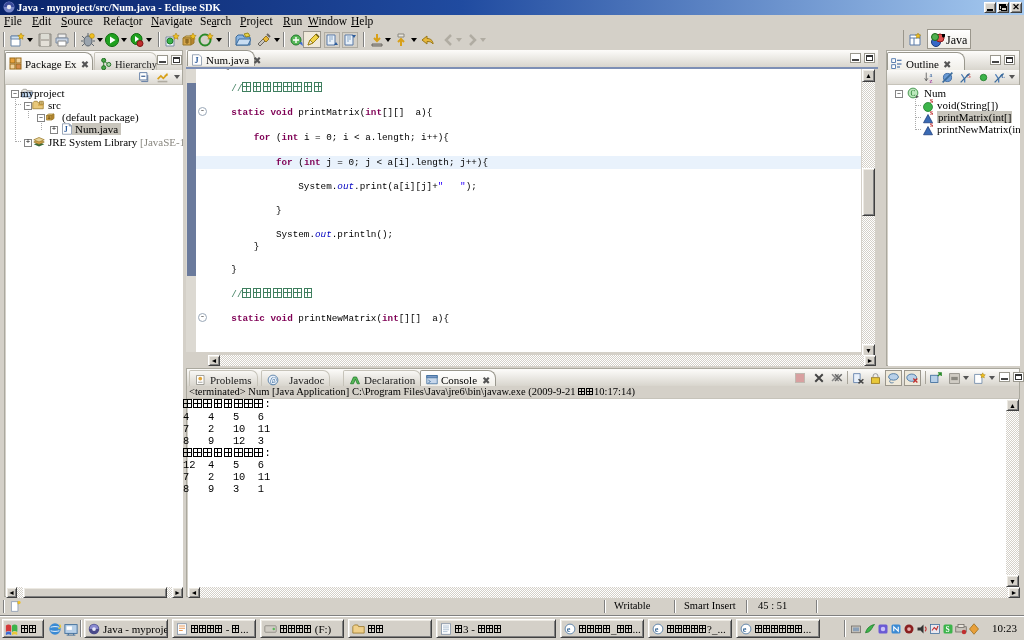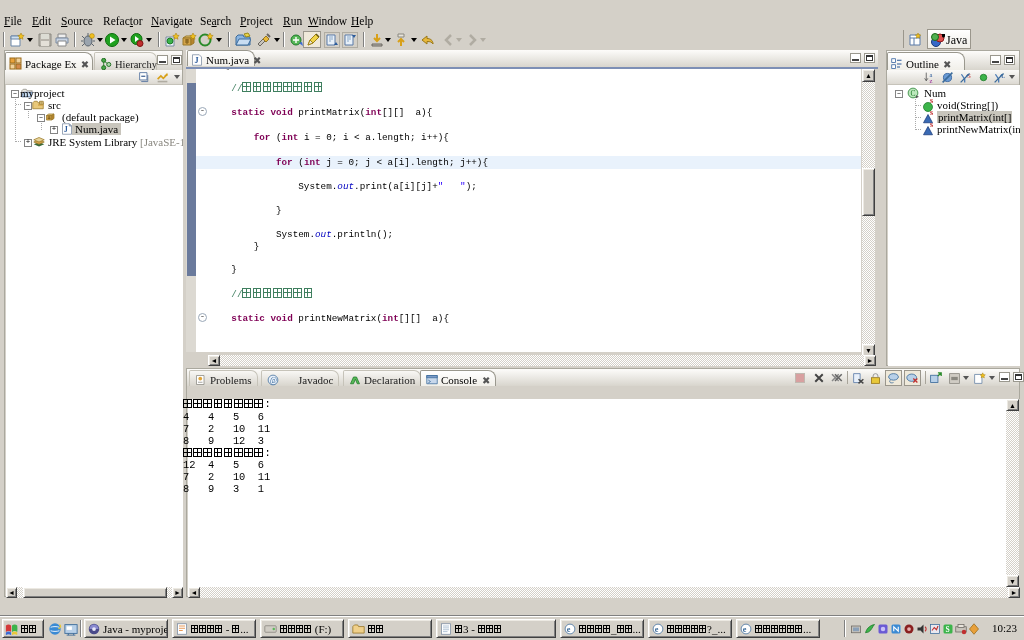--- a/index.html
+++ b/index.html
@@ -33,20 +33,36 @@
 .tree-row{position:absolute;white-space:nowrap;font-size:11px}
 .exp{position:absolute;width:8px;height:8px;border:1px solid #848484;background:#fff;font-size:7.5px;line-height:5.8px;text-align:center;color:#000;font-family:"Liberation Mono",monospace}
 .ticon{position:absolute;width:12px;height:12px}
 .sep{position:absolute;width:2px;top:3px;height:15px;border-left:1px solid #808080;border-right:1px solid #fff}
 .tbtn{position:absolute;width:16px;height:16px}
 .minmax{position:absolute;top:4px;width:11px;height:10px;border:1px solid #9a988e;background:#fff}
 .tkb{top:2px;height:19px;display:flex;align-items:center;gap:3px;padding:0 3px;white-space:nowrap;overflow:hidden}
 </style></head><body>
 <div id="root">
 
+<div class="abs" id="titlebar" style="left:0;top:0;width:1024px;height:15px;background:linear-gradient(90deg,#0a246a,#204ba0 45%,#a6caf0)">
+ <svg class="abs" style="left:3px;top:1px" width="12" height="12" viewBox="0 0 12 12">
+        <circle cx="6" cy="6" r="5.5" fill="#7887c8"></circle>
+        <path d="M1 6a5 5 0 0 1 10 0z" fill="#3a4a9a"></path>
+        <circle cx="6" cy="6" r="2.2" fill="#e8e8f0"></circle>
+      </svg>
+ <div class="abs" style="left:17px;top:1.5px;font-weight:bold;color:#fff;font-size:10.5px">Java - myproject/src/Num.java - Eclipse SDK</div>
+ <div class="raised abs" style="left:984px;top:2px;width:12px;height:11px">
+        <div class="abs" style="left:2px;top:6px;width:6px;height:2px;background:#000"></div>
+      </div>
+ <div class="raised abs" style="left:997px;top:2px;width:12px;height:11px">
+        <div class="abs" style="left:1px;top:1px;width:7px;height:6px;border:1px solid #000;border-top-width:2px"></div>
+        <div class="abs" style="left:3px;top:3px;width:6px;height:5px;border:1px solid #000;border-top-width:2px;background:#d4d0c8"></div>
+      </div>
+ <div class="raised abs" style="left:1010px;top:2px;width:12px;height:11px;font-family:'Liberation Sans';font-size:9px;text-align:center;line-height:9px;font-weight:bold">✕</div>
+</div>
 
 <div class="abs" id="menubar" style="left:0;top:15px;width:1024px;height:14px;font-size:11.5px">
  <span class="abs" style="left:4px"><u>F</u>ile</span>
  <span class="abs" style="left:32px"><u>E</u>dit</span>
  <span class="abs" style="left:61px"><u>S</u>ource</span>
  <span class="abs" style="left:103px">Refac<u>t</u>or</span>
  <span class="abs" style="left:151px"><u>N</u>avigate</span>
  <span class="abs" style="left:200px">Se<u>a</u>rch</span>
  <span class="abs" style="left:240px"><u>P</u>roject</span>
  <span class="abs" style="left:283px"><u>R</u>un</span>
@@ -432,21 +448,21 @@
             <circle cx="7" cy="6" r="2.5" fill="#e0a43a"></circle>
             <path d="M4 11h6" stroke="#8a8880"></path>
           </svg>
    <span style="margin-left:3px">Problems</span>
  </div>
  <div class="tab unsel" style="left:74px;height:16px">
    <svg width="12" height="12" viewBox="0 0 16 16">
             <circle cx="8" cy="8" r="6.5" fill="#e8f0fa" stroke="#3a6a9a"></circle>
             <text x="4" y="11.5" font-size="10" fill="#3a6a9a" font-family="Liberation Serif">@</text>
           </svg>
-   <span style="margin-left:19px">Javadoc</span>
+   <span style="margin-left:10px">Javadoc</span>
  </div>
  <div class="tab unsel" style="left:156px;height:16px">
    <svg width="12" height="12" viewBox="0 0 16 16">
             <path d="M2 13l4-9h4l4 9h-3l-2.5-6L6 13z" fill="#58b858" stroke="#1c7a28"></path>
           </svg>
    <span style="margin-left:3px">Declaration</span>
  </div>
  <div class="tab sel" style="left:233px;height:16px;">
    <svg width="12" height="12" viewBox="0 0 16 16">
             <path d="M1 2h14v11H1z" fill="#c8d8ec" stroke="#3a6a9a"></path>
@@ -499,20 +515,23 @@
           <path d="M12 1l1 2.2 2.2.3-1.7 1.6.5 2.2-2-1.2-2 1.2.5-2.2L8.8 3.5l2.2-.3z" fill="#f0c020" stroke="#a07800" stroke-width=".5"></path>
         </svg>
  <div class="abs" style="left:802px;top:7px;border:3px solid transparent;border-top:4px solid #555"></div>
  <div class="minmax" style="left:812px;top:3px">
           <div style="margin:5px 1px 0 1px;height:2px;background:#444"></div>
         </div>
  <div class="minmax" style="left:826px;top:3px">
           <div style="margin:1px;height:6px;border:1px solid #333;border-top-width:2px"></div>
         </div>
 
+ <div class="abs" style="left:0;top:17px;width:832px;height:13px;border-bottom:1px solid #c6c3ba;font-size:10.5px;white-space:nowrap">
+  <span style="position:absolute;left:2px;top:0">&lt;terminated&gt; Num [Java Application] C:\Program Files\Java\jre6\bin\javaw.exe  (2009-9-21 <i class="g s"></i><i class="g s"></i>10:17:14)</span>
+ </div>
  <div class="white" style="left:1px;top:30px;width:818px;height:188px"></div>
  <div class="abs mono" style="left:-6px;top:30px;width:825px;height:188px;overflow:hidden;font-size:10.4px;line-height:12.1px;white-space:pre">
 <div class="abs" style="left:2px;top:-1px"><i class="g"></i><i class="g"></i><i class="g"></i><i class="g"></i><i class="g"></i><i class="g"></i><i class="g"></i><i class="g"></i>:</div>
 <div class="abs" style="left:2px;top:12px">4   4   5   6</div>
 <div class="abs" style="left:2px;top:24px">7   2   10  11</div>
 <div class="abs" style="left:2px;top:36px">8   9   12  3</div>
 <div class="abs" style="left:2px;top:48px"><i class="g"></i><i class="g"></i><i class="g"></i><i class="g"></i><i class="g"></i><i class="g"></i><i class="g"></i><i class="g"></i>:</div>
 <div class="abs" style="left:2px;top:60px">12  4   5   6</div>
 <div class="abs" style="left:2px;top:72px">7   2   10  11</div>
 <div class="abs" style="left:2px;top:84px">8   9   3   1</div>
@@ -525,20 +544,35 @@
  </div>
 
  <div class="abs" style="left:1px;top:218px;width:832px;height:11px;background:#d4d0c8">
    <div class="sbtn" style="left:0;top:0;width:12px;height:11px">◄</div>
    <div class="track" style="left:12px;top:0;width:808px;height:11px"></div>
    <div class="sbtn" style="left:820px;top:0;width:12px;height:11px">►</div>
  </div>
 </div>
 </div>
 
+<div class="abs" id="statusbar" style="left:0;top:598px;width:1024px;height:18px;font-size:10.5px">
+ <div class="abs" style="left:3px;top:2px;width:2px;height:13px;border-left:1px solid #808080;border-right:1px solid #fff"></div>
+ <svg class="abs" style="left:9px;top:2px" width="13" height="13" viewBox="0 0 16 16">
+        <path d="M3 2h8v12H3z" fill="#fff" stroke="#8a9ab0"></path>
+        <path d="M11 2l2 2-2 1z" fill="#f0c020" stroke="#a07800" stroke-width=".5"></path>
+        <circle cx="12.5" cy="3" r="1.8" fill="#f0c020"></circle>
+      </svg>
+ <div class="abs" style="left:604px;top:2px;width:2px;height:13px;border-left:1px solid #808080;border-right:1px solid #fff"></div>
+ <span class="abs" style="left:614px;top:2px">Writable</span>
+ <div class="abs" style="left:674px;top:2px;width:2px;height:13px;border-left:1px solid #808080;border-right:1px solid #fff"></div>
+ <span class="abs" style="left:684px;top:2px">Smart Insert</span>
+ <div class="abs" style="left:746px;top:2px;width:2px;height:13px;border-left:1px solid #808080;border-right:1px solid #fff"></div>
+ <span class="abs" style="left:758px;top:2px">45 : 51</span>
+ <div class="abs" style="left:816px;top:2px;width:2px;height:13px;border-left:1px solid #808080;border-right:1px solid #fff"></div>
+</div>
 
 <div class="abs" id="taskbar" style="left:0;top:616px;width:1024px;height:24px;background:#d4d0c8;border-top:1px solid #fff;box-shadow:0 -1px 0 #808080;font-size:11px">
  <div class="raised abs" style="left:2px;top:2px;width:42px;height:19px;display:flex;align-items:center">
    <svg style="margin-left:2px" width="14" height="14" viewBox="0 0 16 16">
           <path d="M1 4c2-1.5 4-1.5 6 0 .3 2.5.3 5 0 7.5-2-1.5-4-1.5-6 0z" fill="#d43a3a"></path>
           <path d="M8 4c2-1.5 4-1.5 6 0 .3 2.5.3 5 0 7.5-2-1.5-4-1.5-6 0z" fill="#3cb44a"></path>
           <path d="M1 12c2-1.5 4-1.5 6 0v3c-2-1.5-4-1.5-6 0z" fill="#3a6ad4"></path>
           <path d="M8 12c2-1.5 4-1.5 6 0v3c-2-1.5-4-1.5-6 0z" fill="#e8c83a"></path>
         </svg>
    <b style="margin-left:2px"><i class="g s"></i><i class="g s"></i></b>

